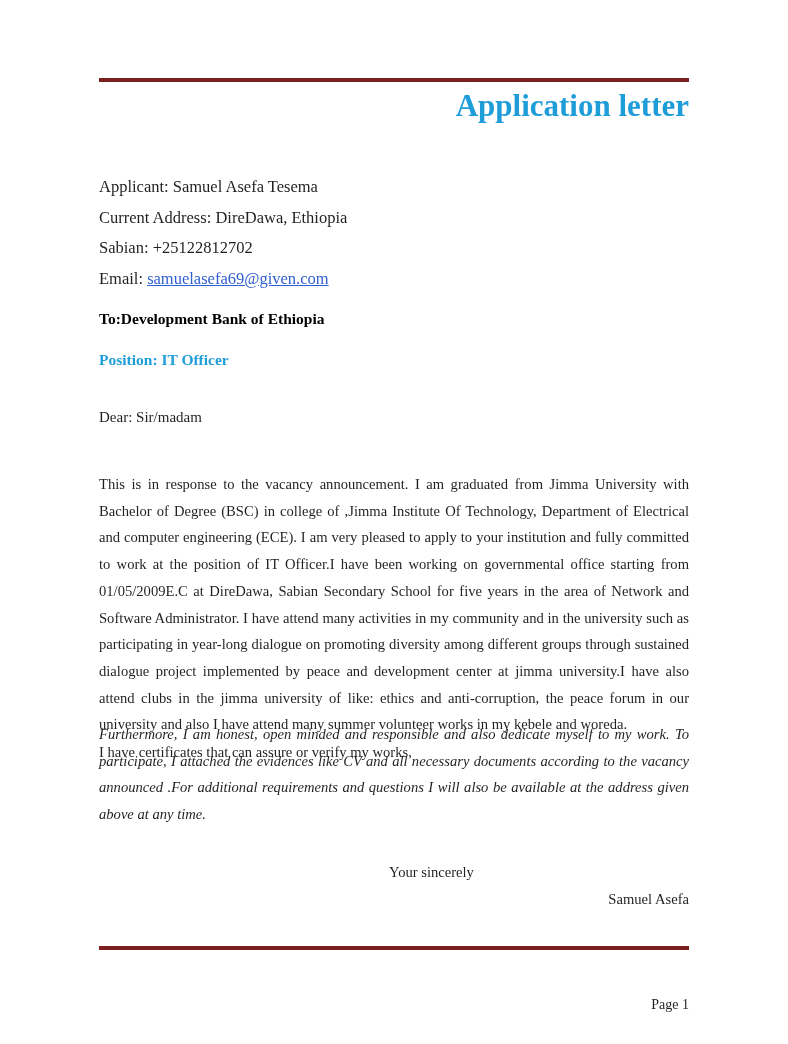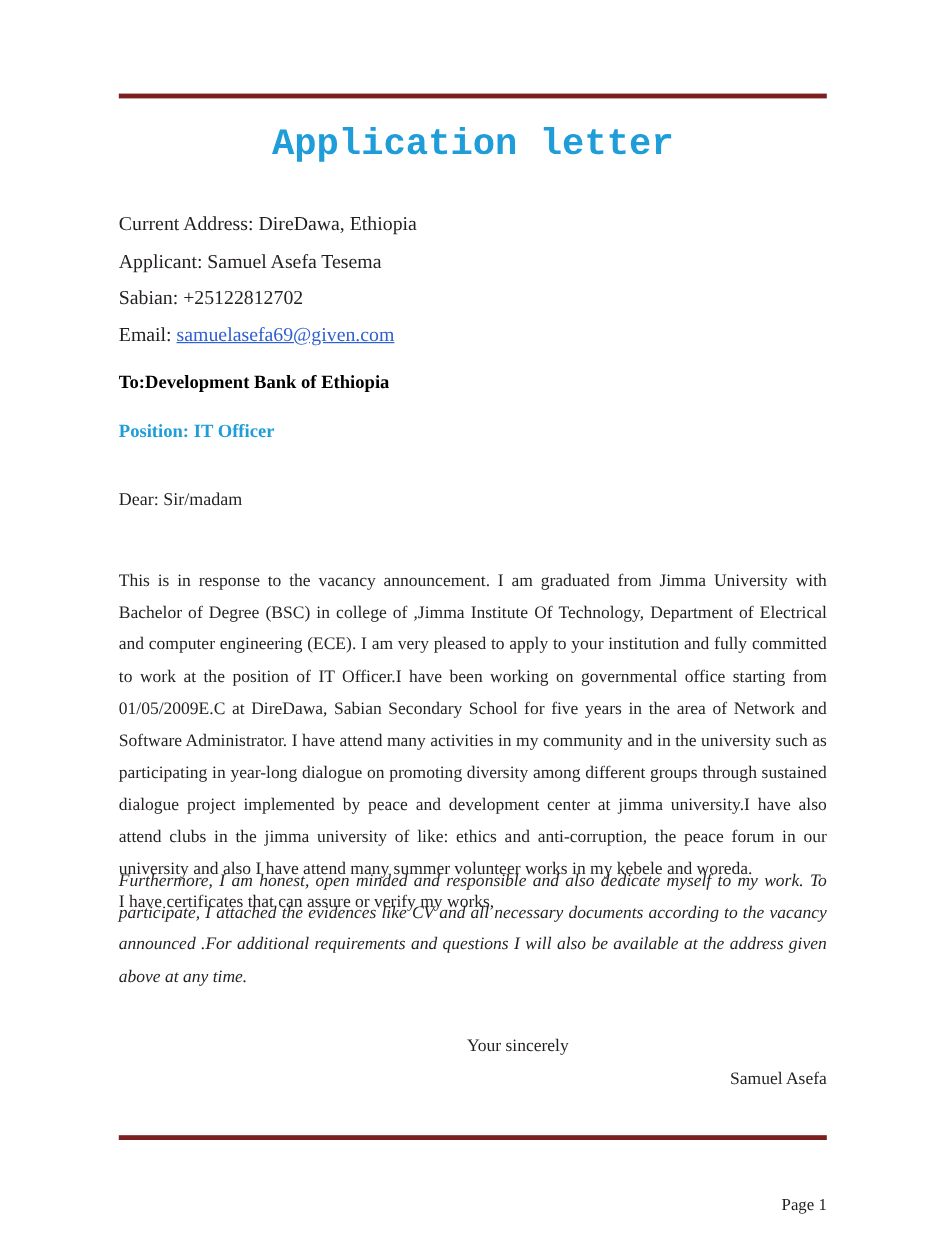--- a/index.html
+++ b/index.html
@@ -35,28 +35,27 @@
     position: absolute;
     left: 99px;
     top: 946px;
     width: 590px;
     height: 4px;
     background: #7b1f1f;
   }
   .doc-title {
     position: absolute;
     left: 99px;
-    top: 103px;
-    width: 590px;
-    text-align: center;
+    top: 88px;
+    width: 590px;
+    text-align: right;
     font-size: 31px;
     font-weight: bold;
     color: #1f9dd9;
     letter-spacing: 0px;
-    font-family: Liberation Mono, monospace;
   }
   .block-applicant {
     position: absolute;
     left: 99px;
     top: 172px;
     width: 590px;
     font-size: 16.5px;
     line-height: 30.5px;
     color: #231f20;
   }
@@ -160,28 +159,28 @@
 <body>
 
 <div class="page">
 
   <div class="rule-top"></div>
 
   <div class="doc-title">Application letter</div>
 
   <div class="block-applicant">
     <div>
+      <span>Applicant:</span>
+      <span>Samuel Asefa Tesema</span>
+    </div>
+    <div>
       <span>Current Address:</span>
       <span>DireDawa, Ethiopia</span>
     </div>
     <div>
-      <span>Applicant:</span>
-      <span>Samuel Asefa Tesema</span>
-    </div>
-    <div>
       <span>Sabian:</span>
       <span>+25122812702</span>
     </div>
     <div>
       <span>Email:</span>
       <span class="email-link">samuelasefa69@given.com</span>
     </div>
   </div>
 
   <div class="to-line">To:Development Bank of Ethiopia</div>

